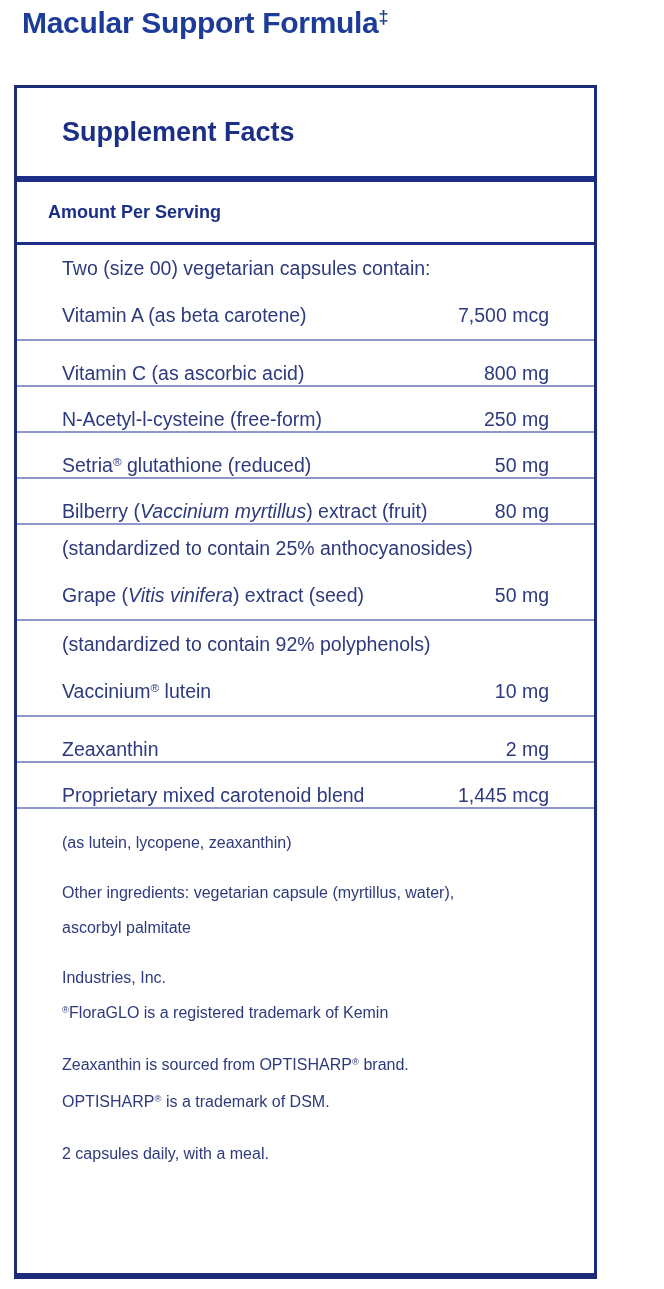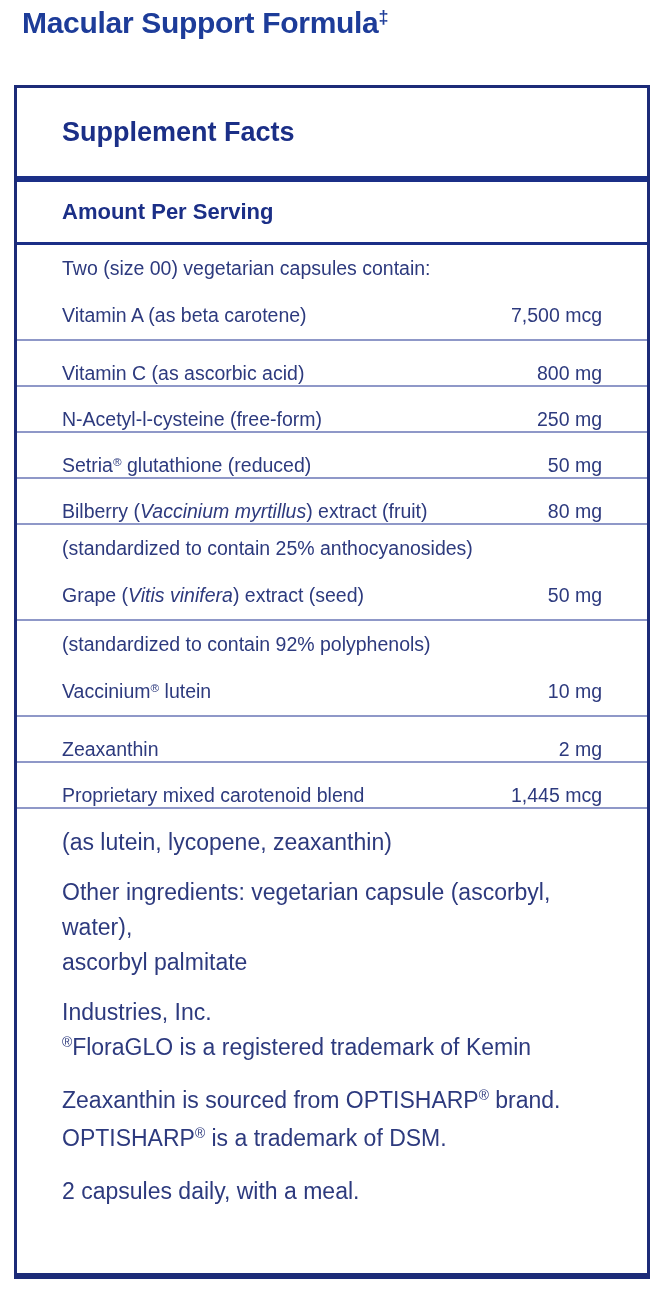--- a/index.html
+++ b/index.html
@@ -19,21 +19,21 @@
     font-weight: 700;
     letter-spacing: -0.3px;
     color: var(--title-blue, #1d3c99);
     white-space: nowrap;
     text-align: right;
   }
   .facts-box {
     position: absolute;
     left: 14px;
     top: 85px;
-    width: 636px;
+    width: 583px;
     bottom: 10px;
     box-sizing: border-box;
     border: 3px solid var(--border-navy, #1c2b78);
     border-bottom-width: 6px;
     background: #ffffff;
     display: flex;
     flex-direction: column;
   }
   .sf-heading {
     flex: none;
@@ -45,22 +45,22 @@
     font-weight: 700;
     color: var(--heading-navy, #1b2f87);
   }
   .divider-thick { flex: none; height: 6px; background: var(--heading-navy, #1b2f87); }
   .divider-mid   { flex: none; height: 3px; background: var(--heading-navy, #1b2f87); }
   .sf-amount-header {
     flex: none;
     height: 60px;
     display: flex;
     align-items: center;
-    padding-left: 45px;
-    font-size: 22px;
+    padding-left: 31px;
+    font-size: 18px;
     font-weight: 700;
     color: var(--heading-navy, #1b2f87);
   }
   .sf-rows { flex: none; }
   .sf-row {
     box-sizing: border-box;
     height: 46px;
     padding: 0 45px;
     display: flex;
     flex-direction: column;
@@ -75,21 +75,21 @@
     align-items: center;
     justify-content: space-between;
     width: 100%;
   }
   .sf-row.double .sf-line { flex: 1; }
   .sf-name { text-align: left; }
   .sf-amount { white-space: nowrap; padding-left: 12px; text-align: right; }
   .sf-footer {
     flex: 1;
     padding: 16px 25px 0 45px;
-    font-size: 23px;
+    font-size: 16px;
     color: var(--body-navy, #2d3a7e);
     overflow: hidden;
   }
   .sf-para { margin: 0 0 15px 0; }
   .sf-fline { line-height: 35px; }
   .seg-sup { font-size: 60%; position: relative; top: -0.55em; }
   .seg-i { font-style: italic; }
 </style>
 </head>
 <body>
@@ -175,21 +175,21 @@
             <div class="sf-amount">1,445 mcg</div>
           </div>
         </div>
       </div>
 
     <div class="sf-footer">
         <div class="sf-para">
           <div class="sf-fline"><span>(as lutein, lycopene, zeaxanthin)</span></div>
         </div>
         <div class="sf-para">
-          <div class="sf-fline"><span>Other ingredients: vegetarian capsule (ascorbyl, water),</span></div>
+          <div class="sf-fline"><span>Other ingredients: vegetarian capsule (myrtillus, water),</span></div>
           <div class="sf-fline"><span>ascorbyl palmitate</span></div>
         </div>
         <div class="sf-para">
           <div class="sf-fline"><span>Industries, Inc.</span></div>
           <div class="sf-fline"><span class="seg-sup">®</span><span>FloraGLO is a registered trademark of Kemin</span></div>
         </div>
         <div class="sf-para">
           <div class="sf-fline"><span>Zeaxanthin is sourced from OPTISHARP</span><span class="seg-sup">®</span><span> brand.</span></div>
           <div class="sf-fline"><span>OPTISHARP</span><span class="seg-sup">®</span><span> is a trademark of DSM.</span></div>
         </div>

